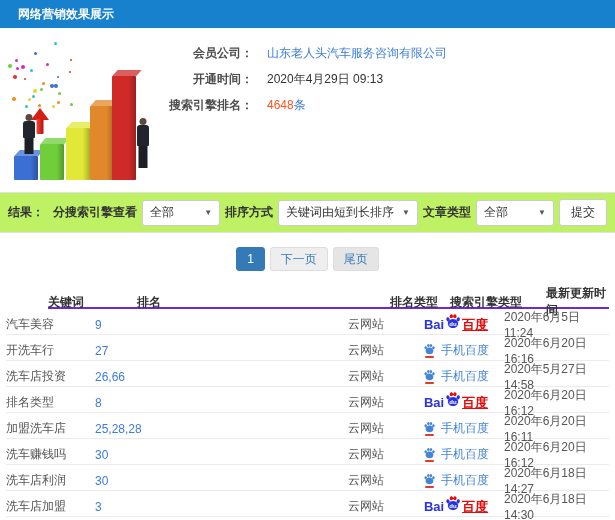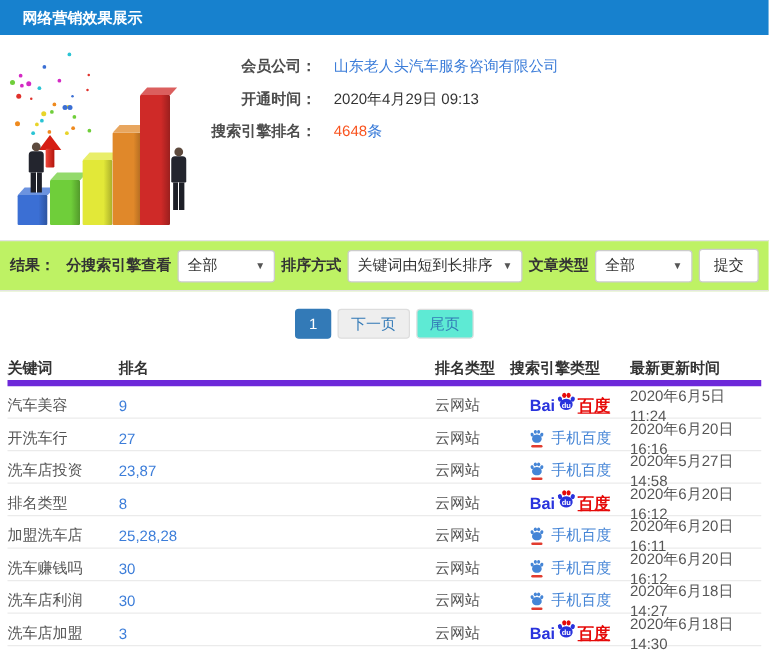--- a/index.html
+++ b/index.html
@@ -50,29 +50,29 @@
     display:flex; align-items:center; padding:0 7px; gap:8px; cursor:pointer; color:#333; }
   .select .caret { font-size:8px; color:#555; }
   .select.narrow { width:78px; justify-content:space-between; }
   .select.wide   { min-width:128px; justify-content:space-between; }
   .submit-btn { height:27px; padding:0 11px; background:#fff; border:1px solid #ccc;
     border-radius:3px; color:#333; font-size:12px; cursor:pointer; }
 
   
   .pagination { display:flex; justify-content:center; gap:5px; margin-top:14px; }
   .page-btn { height:24px; min-width:26px; padding:0 10px; display:flex; align-items:center;
-    justify-content:center; border:1px solid #ddd; border-radius:3px; background:#5eead4;
+    justify-content:center; border:1px solid #ddd; border-radius:3px; background:#e5e5e5;
     color:#337ab7; cursor:pointer; text-decoration:none; }
   .page-btn.active { background:#337ab7; border-color:#337ab7; color:#fff; }
   .page-btn.hovered { background:#eee; }
 
   
   .table { margin:14px 6px 0 6px; }
   .tr { display:grid; grid-template-columns:89px 253px 60px 96px 1fr; align-items:center; }
-  .thead { height:24px; border-bottom:5px solid #6d28d9; }
+  .thead { height:24px; border-bottom:2px solid #6d28d9;margin-left:42px; }
   .thead .th { font-weight:bold; color:#333; }
   .tbody .tr { height:26px; border-bottom:1px solid #ebebeb; color:#555; }
   .td.rank a { color:#3c7dd9; text-decoration:none; cursor:pointer; }
   .td.engine { display:flex; align-items:center; justify-content:center; gap:4px; }
   .baidu-logo { display:inline-flex; align-items:center; gap:1px; }
   .baidu-logo .bai { color:#2933dd; font-weight:bold; font-size:13px; }
   .baidu-logo .bdu { color:#e60b0a; font-weight:bold; font-size:13px;text-decoration:underline; }
   .baidu-logo svg { width:16px; height:16px; margin-top:-4px; }
   .baidu-mobile { display:inline-flex; align-items:center; gap:5px; }
   .baidu-mobile .m-icon { display:inline-flex; flex-direction:column; align-items:center; }
@@ -238,21 +238,21 @@
               </svg>
               <span class="m-bar"></span>
             </span>
             <span class="m-label">手机百度</span>
           </span>
         </div>
         <div class="td time">2020年6月20日 16:16</div>
       </div>
       <div class="tr">
         <div class="td keyword">洗车店投资</div>
-        <div class="td rank"><a>23,87</a></div>
+        <div class="td rank"><a>26,66</a></div>
         <div class="td type">云网站</div>
         <div class="td engine">
           <span class="baidu-mobile">
             <span class="m-icon">
               <svg viewBox="0 0 24 24" xmlns="http://www.w3.org/2000/svg">
                 <ellipse cx="4.5" cy="9.5" rx="2.5" ry="3.1" fill="#4585d6" transform="rotate(-18 4.5 9.5)"></ellipse>
                 <ellipse cx="9.6" cy="4.9" rx="2.5" ry="3.1" fill="#4585d6"></ellipse>
                 <ellipse cx="14.8" cy="4.9" rx="2.5" ry="3.1" fill="#4585d6"></ellipse>
                 <ellipse cx="19.8" cy="9.5" rx="2.5" ry="3.1" fill="#4585d6" transform="rotate(18 19.8 9.5)"></ellipse>
                 <path d="M12 9 C6 9 3.5 14 4.5 17.5 C5.5 21 9 22.5 12 22.5 C15 22.5 18.5 21 19.5 17.5 C20.5 14 18 9 12 9 Z" fill="#4585d6"></path>

